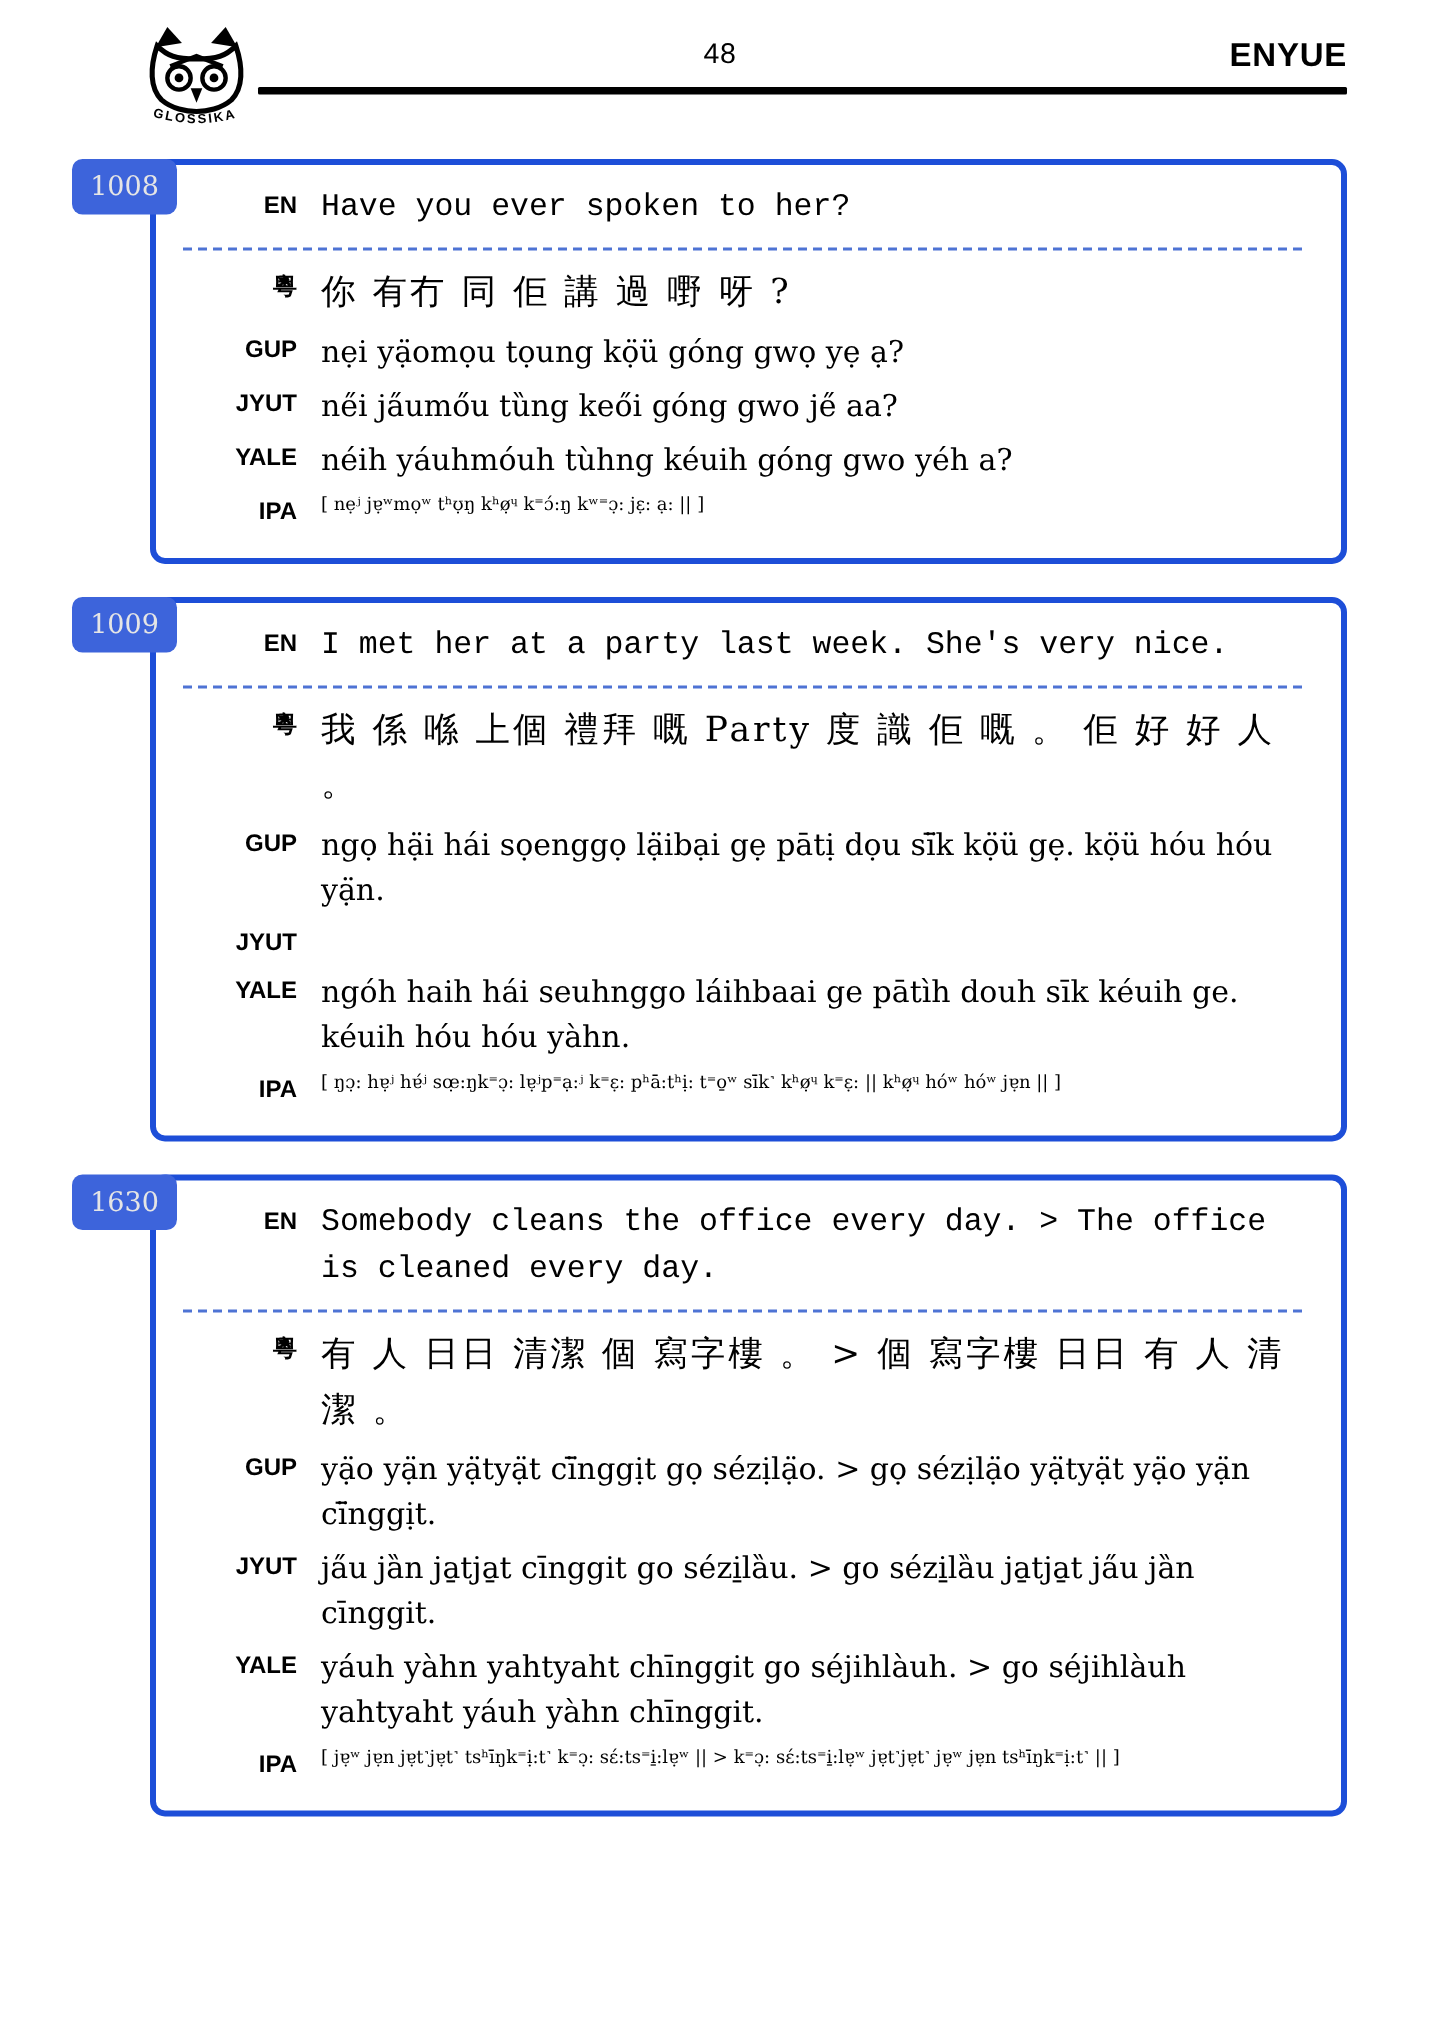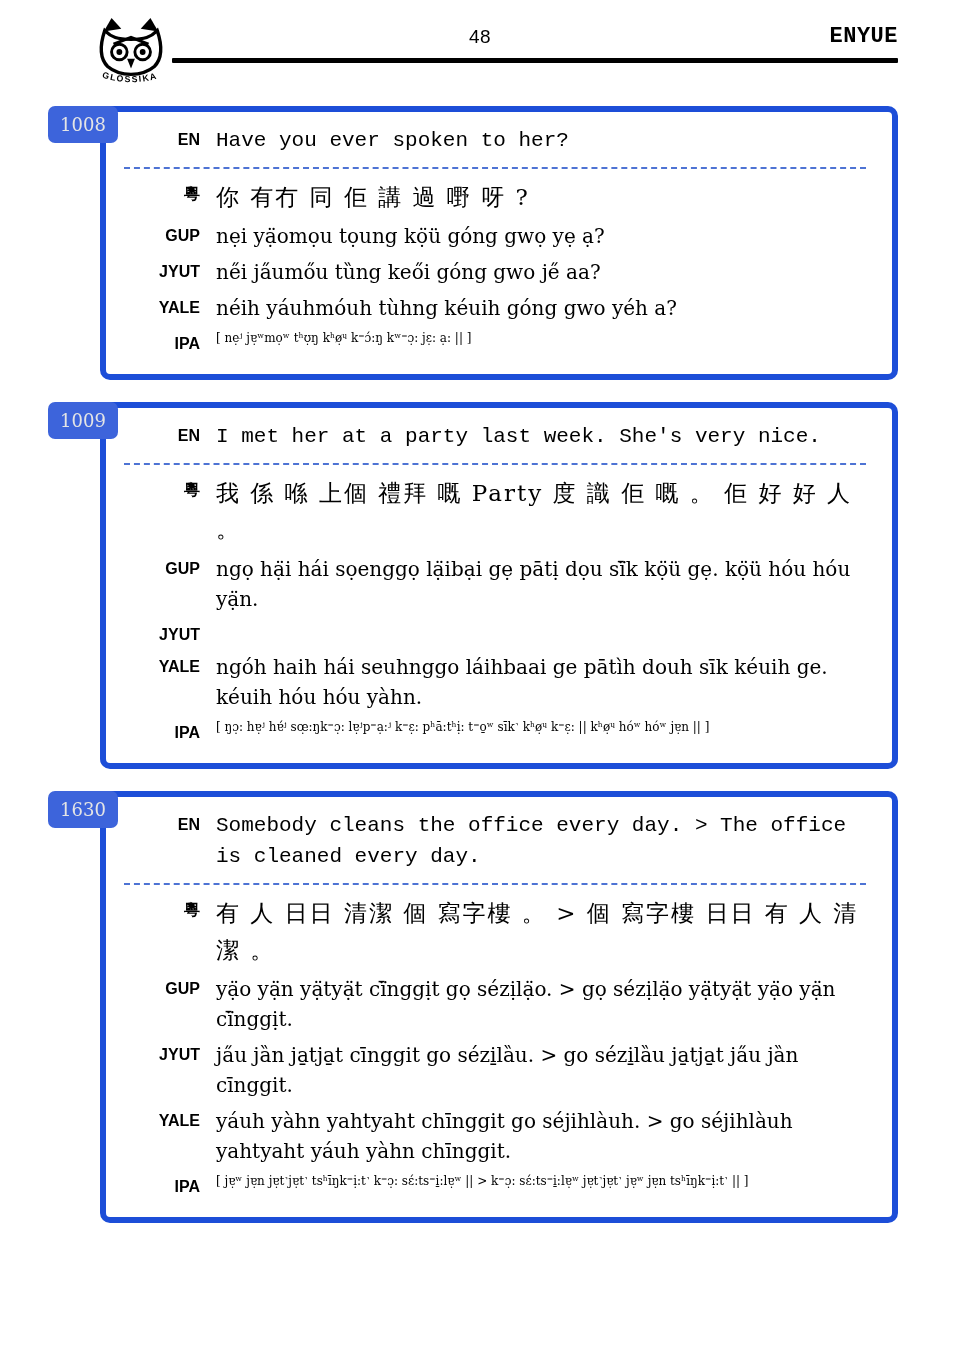--- a/index.html
+++ b/index.html
@@ -14,39 +14,39 @@
 
   
   .header{position:relative;height:82px;}
   .logo{position:absolute;left:44px;top:6px;width:78px;height:70px;}
   .page-num{
     position:absolute;left:0;right:0;top:16px;text-align:center;
     font-size:19px;letter-spacing:0.5px;
   }
   .book-code{
     position:absolute;right:14px;top:14px;
-    font-size:22px;font-weight:bold;letter-spacing:0.5px;font-family:Liberation Mono, monospace;
+    font-size:22px;font-weight:bold;letter-spacing:0.5px;
   }
   .header-rule{
     position:absolute;left:124px;right:14px;top:48px;
     height:5px;background:#000;border-radius:1px;
   }
 
   
   .card-wrap{position:relative;margin:0 14px 22px 52px;}
   .card-wrap.first{margin-top:14px;}
   .badge{
     position:absolute;left:-52px;top:0;width:70px;height:37px;
     background:#3d64db;border-radius:7px;
     color:#e5e5e5;font-family:"DejaVu Serif","Liberation Serif",serif;
     font-size:18px;display:flex;align-items:center;justify-content:center;
     z-index:2;
   }
   .card{
-    border:6px solid #1d4ed8;border-radius:10px;
+    border:4px solid #1d4ed8;border-radius:10px;
     background:#fff;
     padding:10px 18px 16px 6px;
     position:relative;z-index:1;
   }
   .row{display:flex;align-items:flex-start;padding:3px 0;}
   .row-label{
     flex:0 0 88px;text-align:right;padding-right:16px;padding-top:5px;
     font-weight:bold;font-size:16px;line-height:1.3;
     font-family:"Liberation Sans",sans-serif;
     white-space:nowrap;

